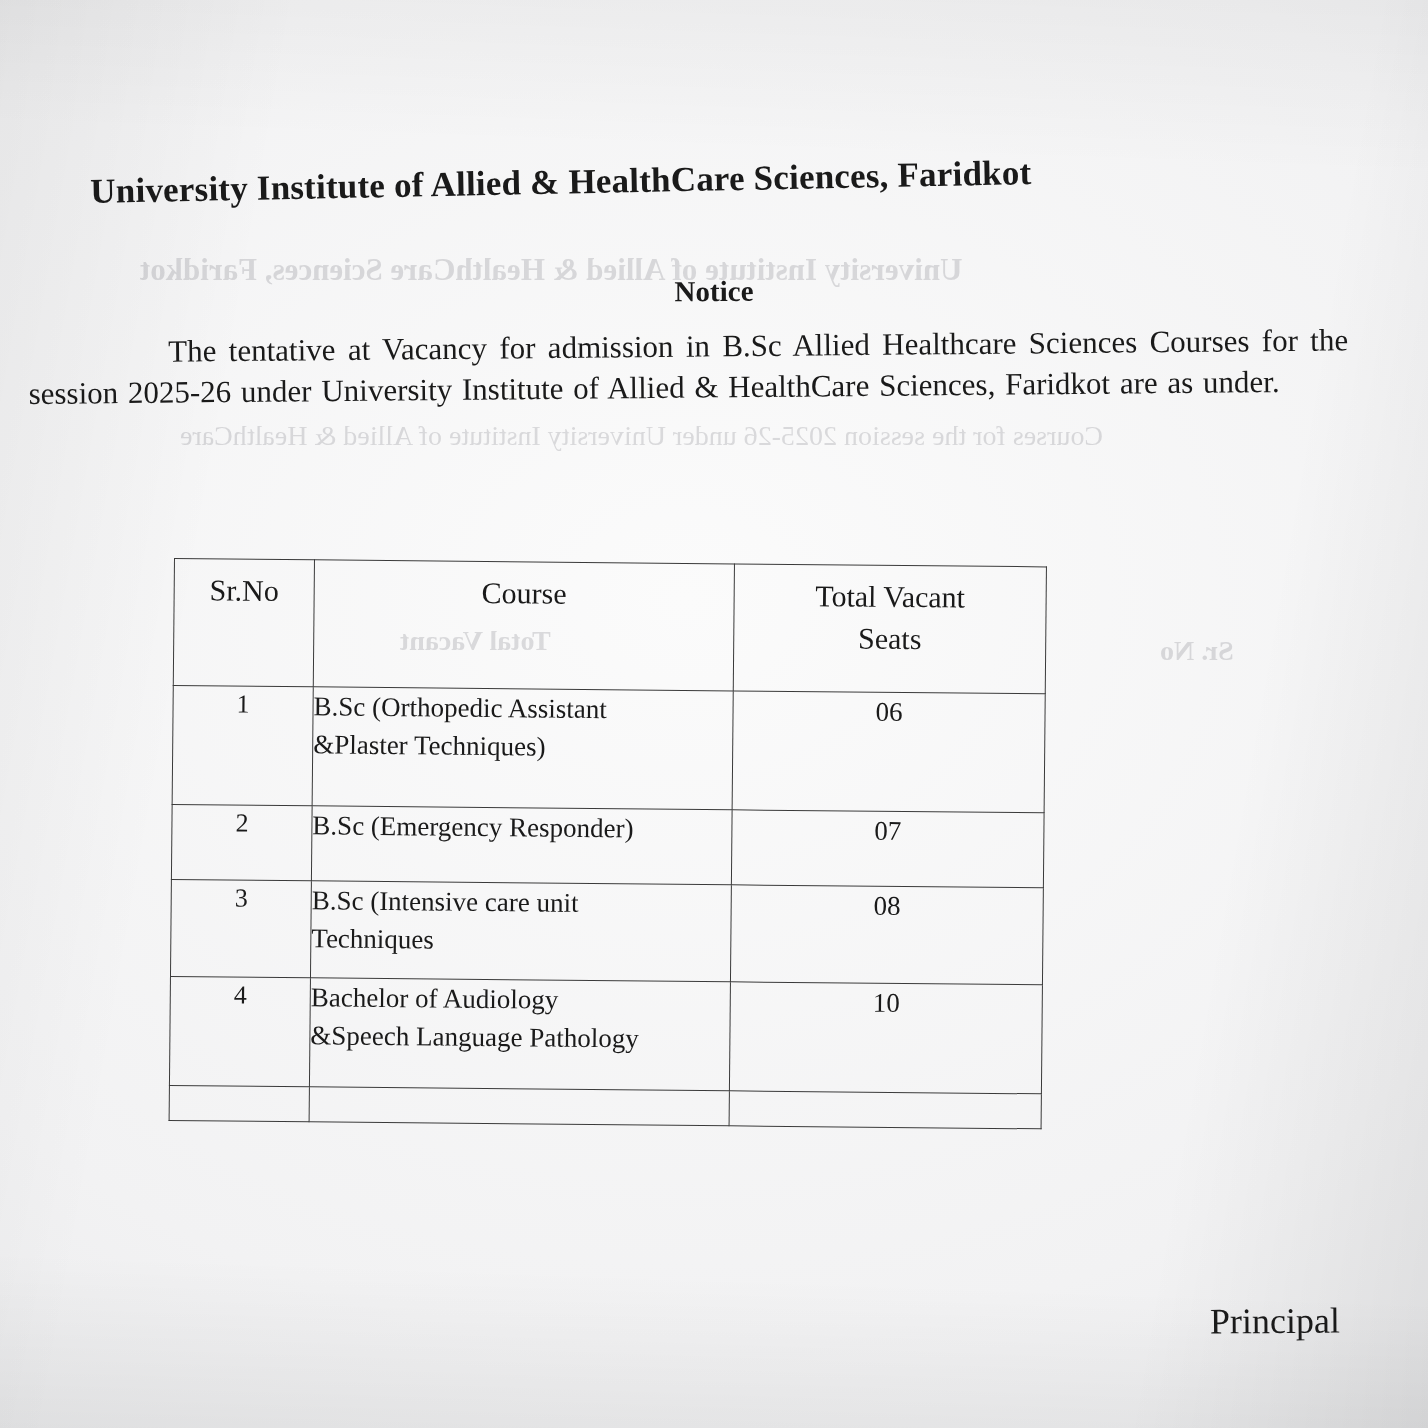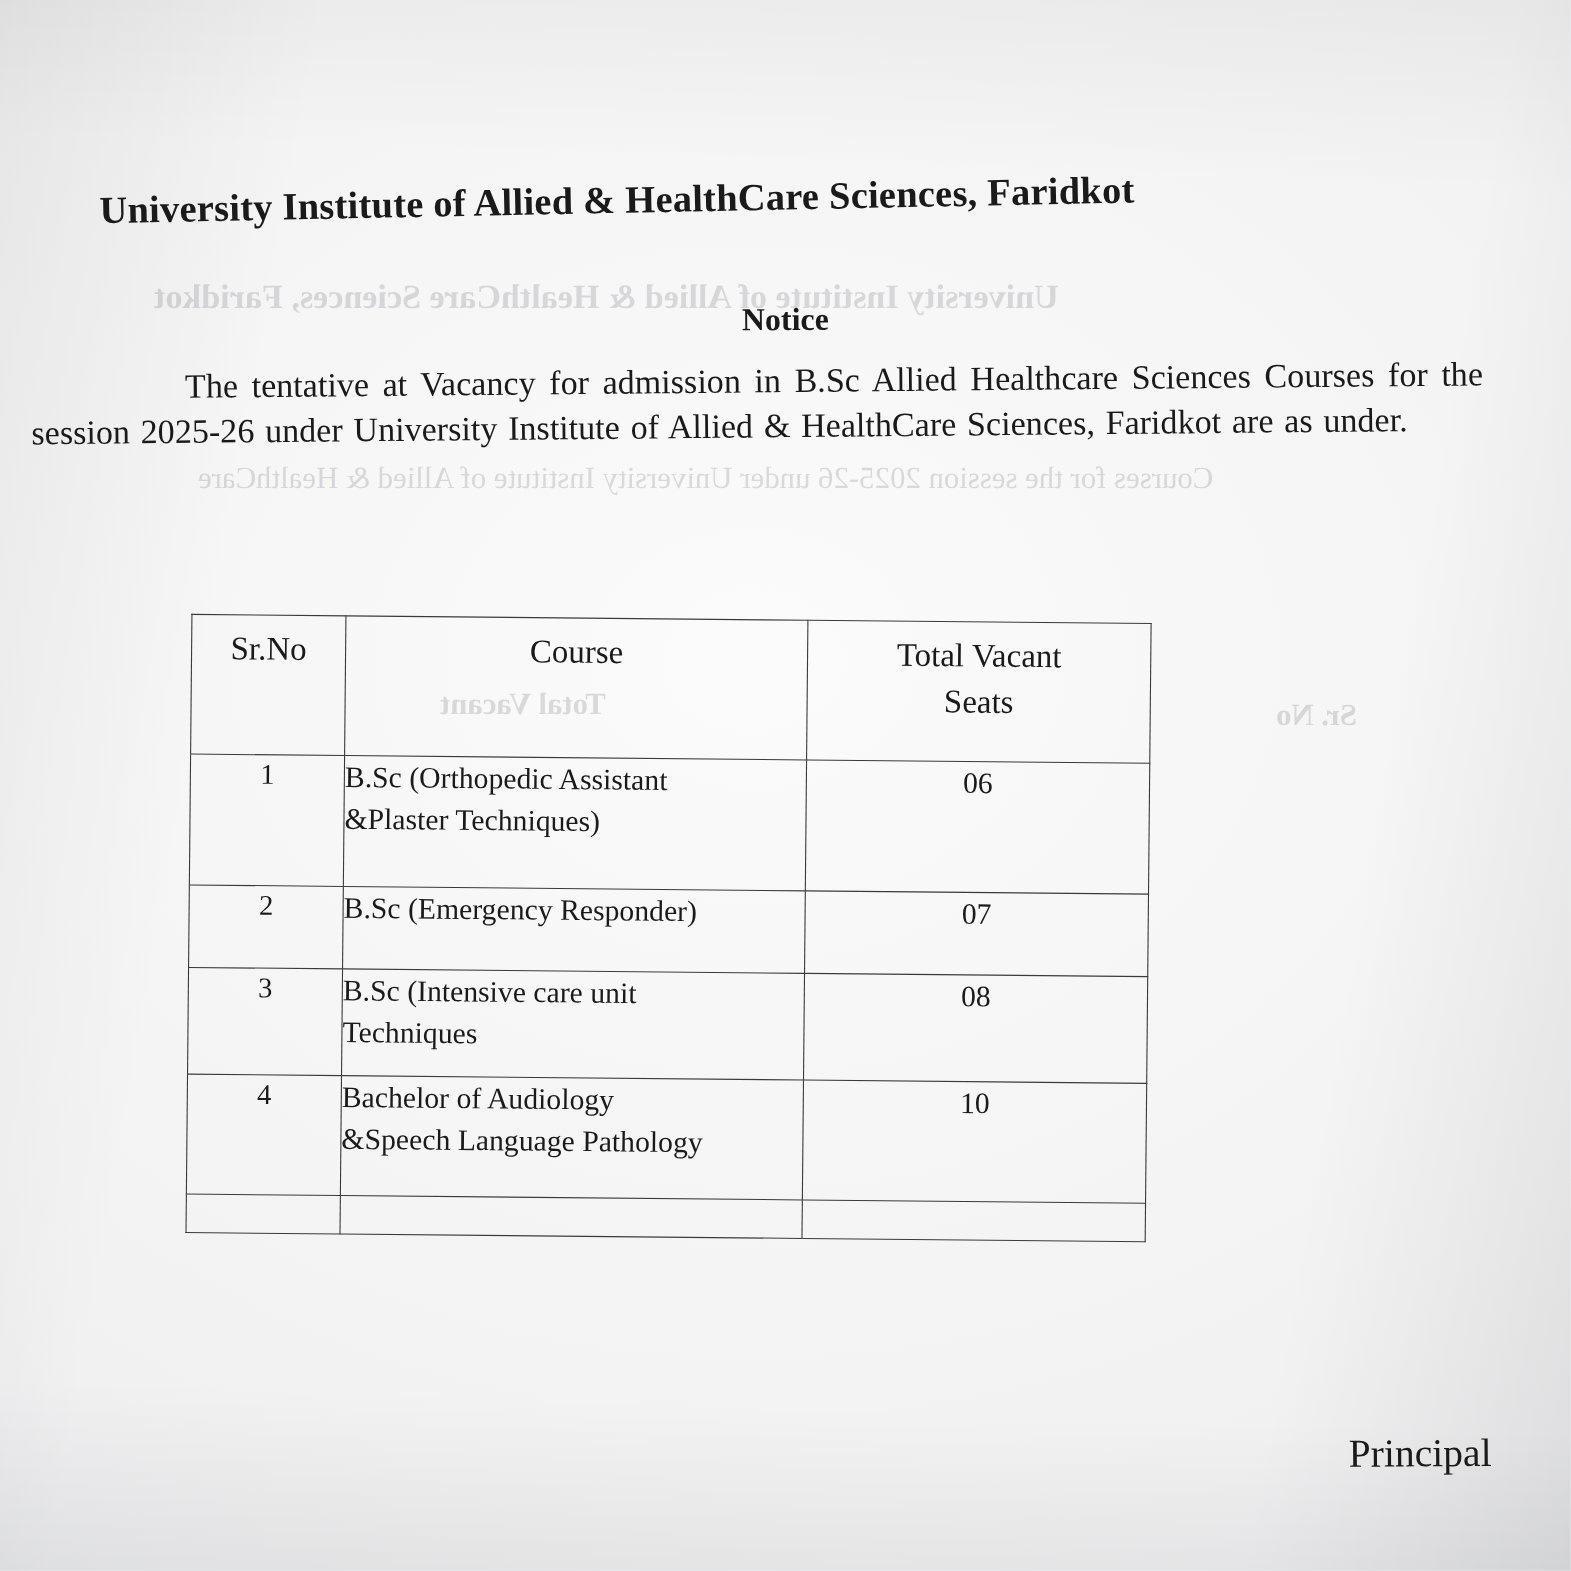--- a/index.html
+++ b/index.html
@@ -150,21 +150,21 @@
     font-weight: bold;
   }
   tr.r1 td { height: 118px; }
   tr.r2 td { height: 74px; }
   tr.r3 td { height: 96px; }
   tr.r4 td { height: 108px; }
   tr.r-blank td { height: 34px; }
 
   .sig {
     position: absolute;
-    right: 72px;
+    right: 88px;
     top: 1300px;
     font-size: 36px;
     transform: rotate(-0.4deg);
   }
 </style>
 </head>
 <body>
 
 <div class="paper"></div>
 

